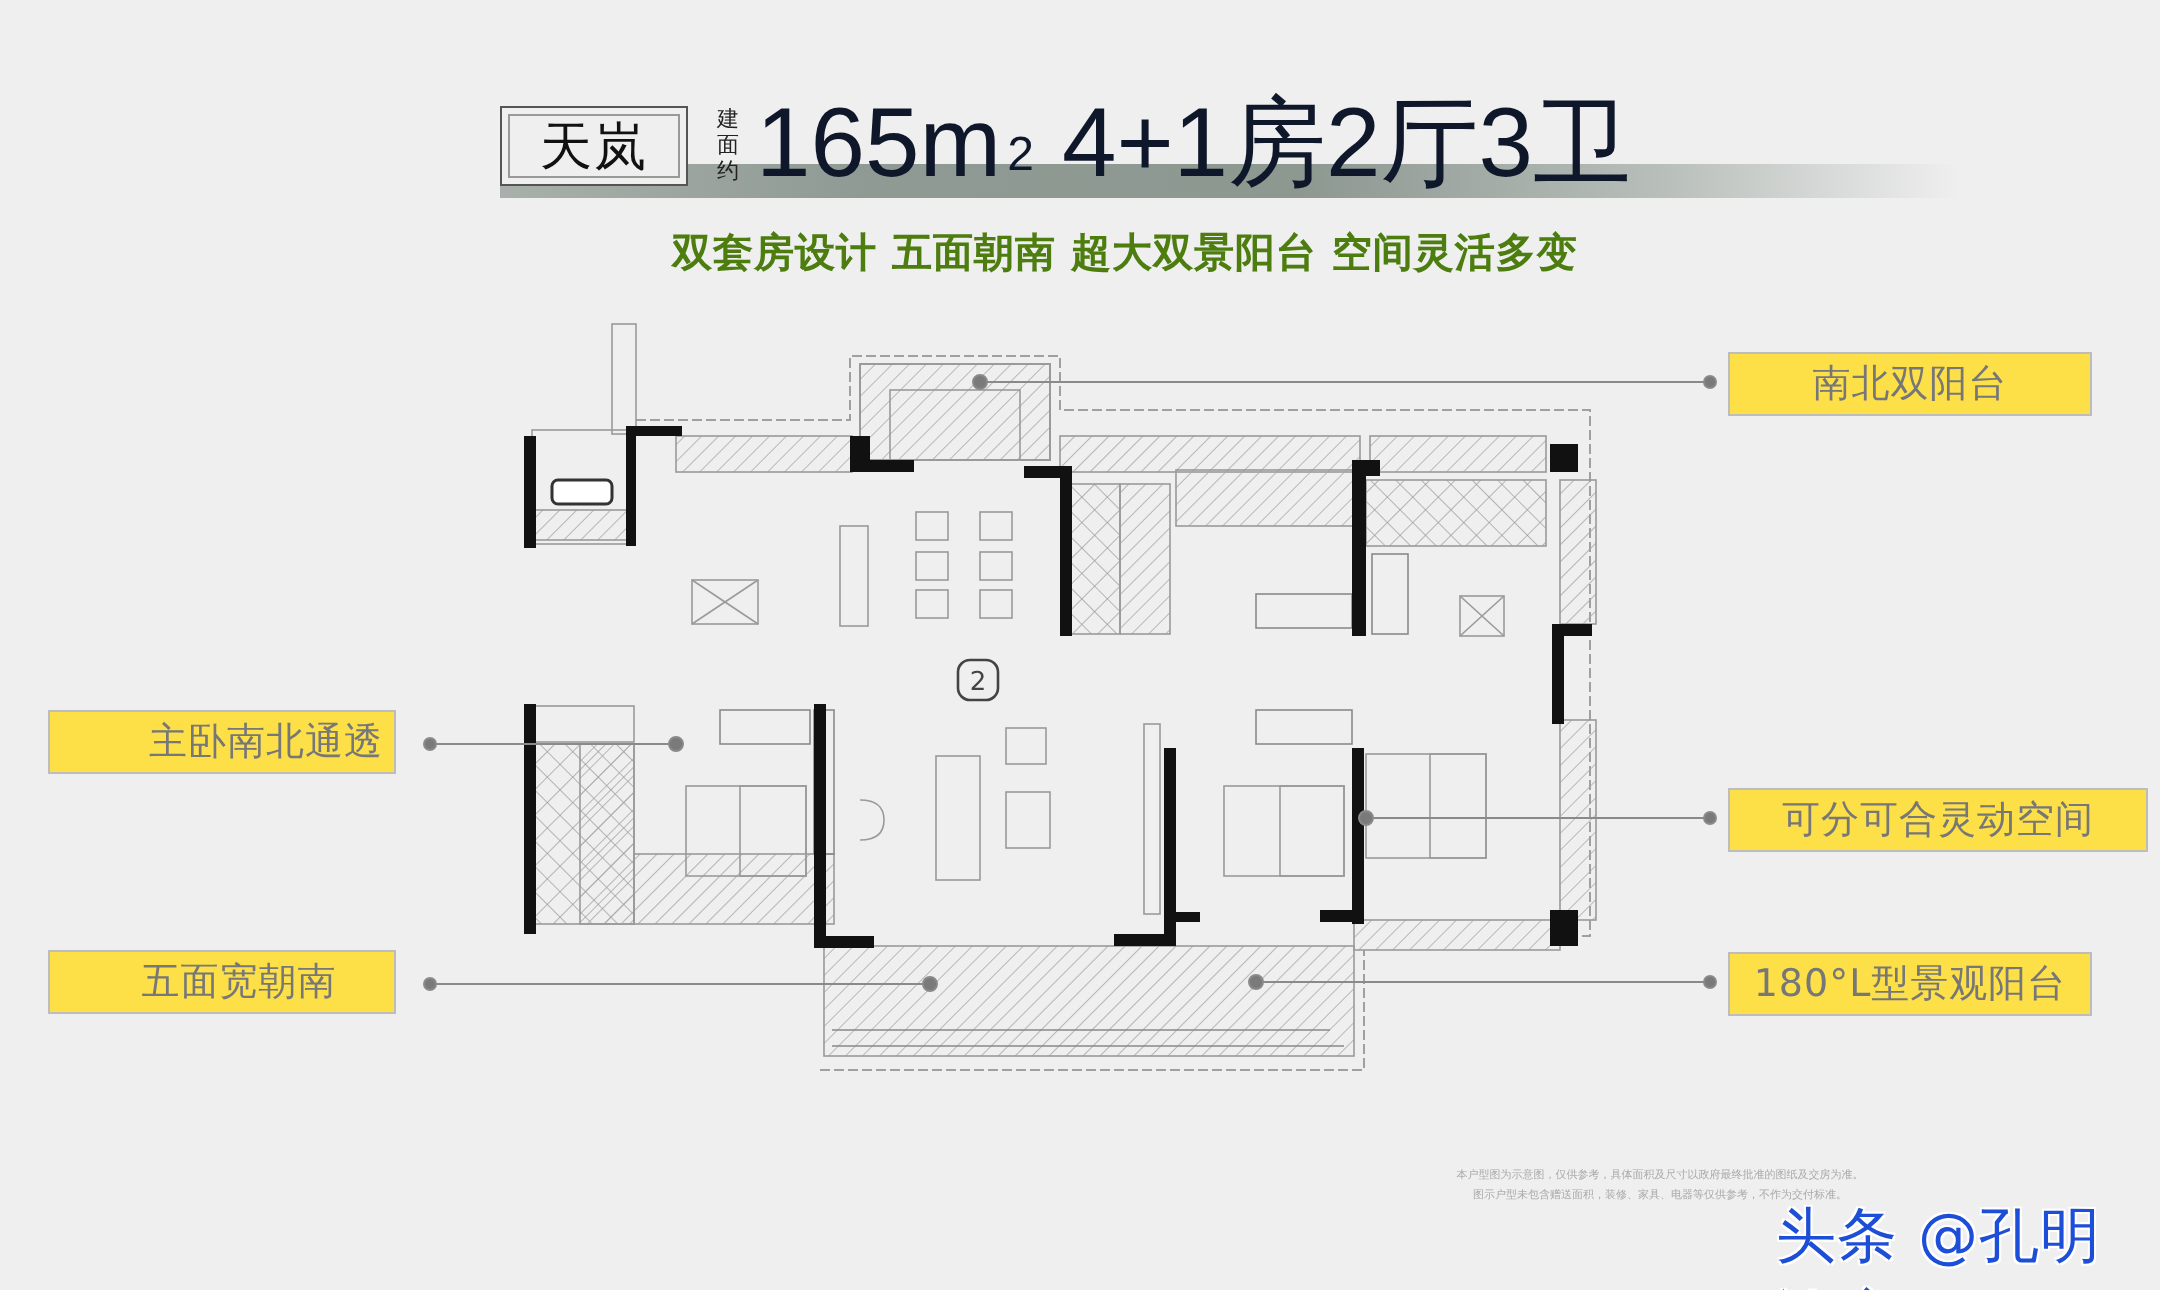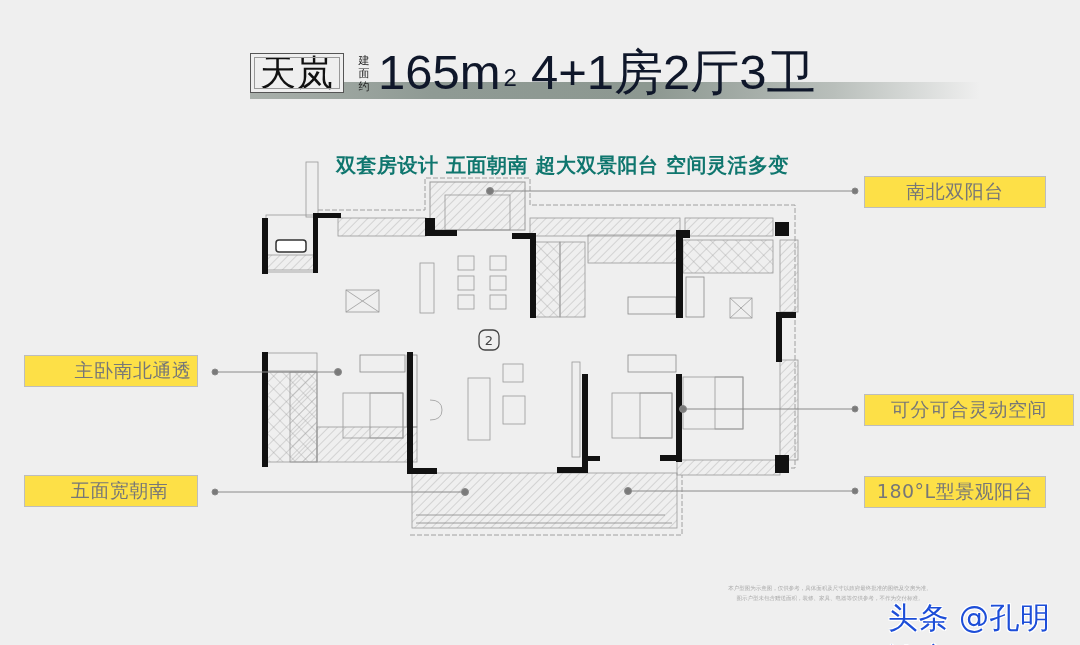--- a/index.html
+++ b/index.html
@@ -1,23 +1,23 @@
 <!DOCTYPE html>
 <html><head>
 <meta charset="utf-8">
 <style>
   html,body{margin:0;padding:0;}
   body{width:1080px;height:645px;background:#efefef;position:relative;overflow:hidden;font-family:"DejaVu Sans","Liberation Sans",sans-serif;color:#222;}
   .band{position:absolute;left:250px;top:82px;width:730px;height:17px;background:linear-gradient(90deg,#a9b0ab 0%,#8f9a94 25%,#8d9891 55%,#b9bfbb 80%,rgba(239,239,239,0) 100%);}
-  .title-box{position:absolute;left:250px;top:53px;width:92px;height:38px;border:1.5px solid #555;background:#efefef;display:flex;align-items:center;justify-content:center;font-family:"DejaVu Serif","Liberation Serif",serif;font-size:36px;color:#111;letter-spacing:1px;}
+  .title-box{position:absolute;left:250px;top:53px;width:92px;height:38px;border:1.5px solid #555;background:#efefef;display:flex;align-items:center;justify-content:center;font-family:"DejaVu Serif","Liberation Serif",serif;font-size:26px;color:#111;letter-spacing:1px;}
   .title-box::before{content:"";position:absolute;left:3px;top:3px;right:3px;bottom:3px;border:0.5px solid #999;}
   .area-label{position:absolute;left:357px;top:54px;width:14px;font-family:Liberation Serif, serif;font-size:11px;line-height:13px;color:#222;text-align:center;}
   .headline{position:absolute;left:378px;top:42px;font-family:Liberation Sans, sans-serif;font-size:49px;line-height:60px;color:#0f172a;white-space:nowrap;letter-spacing:0px;}
   .headline sup{font-size:24px;vertical-align:top;position:relative;top:6px;margin-left:3px;margin-right:14px;}
-  .subtitle{position:absolute;left:0;top:113px;width:1080px;text-align:center;font-size:20px;font-weight:bold;color:#0f766e;letter-spacing:0.5px;padding-left:45px;box-sizing:border-box;margin-top:39px;}
+  .subtitle{position:absolute;left:0;top:113px;width:1080px;text-align:center;font-size:20px;font-weight:bold;color:#4d7c0f;letter-spacing:0.5px;padding-left:45px;box-sizing:border-box;}
   .callout{position:absolute;height:32px;border:1px solid #bdbdbd;background:#fde047;color:#777;font-size:19px;display:flex;align-items:center;justify-content:center;letter-spacing:0.5px;box-sizing:border-box;}
   .disclaimer{position:absolute;left:610px;top:583px;width:440px;font-size:5.5px;line-height:10px;color:#aaa;text-align:center;}
   .watermark{position:absolute;left:888px;top:598px;font-size:30px;color:#1d4ed8;text-shadow:1px 1px 0 #fff,-1px -1px 0 #fff,1px -1px 0 #fff,-1px 1px 0 #fff;letter-spacing:0.5px;}
   svg.plan{position:absolute;left:0;top:0;}
 </style>
 </head>
 <body>
 
 <div class="band"></div>
 <div class="title-box">

